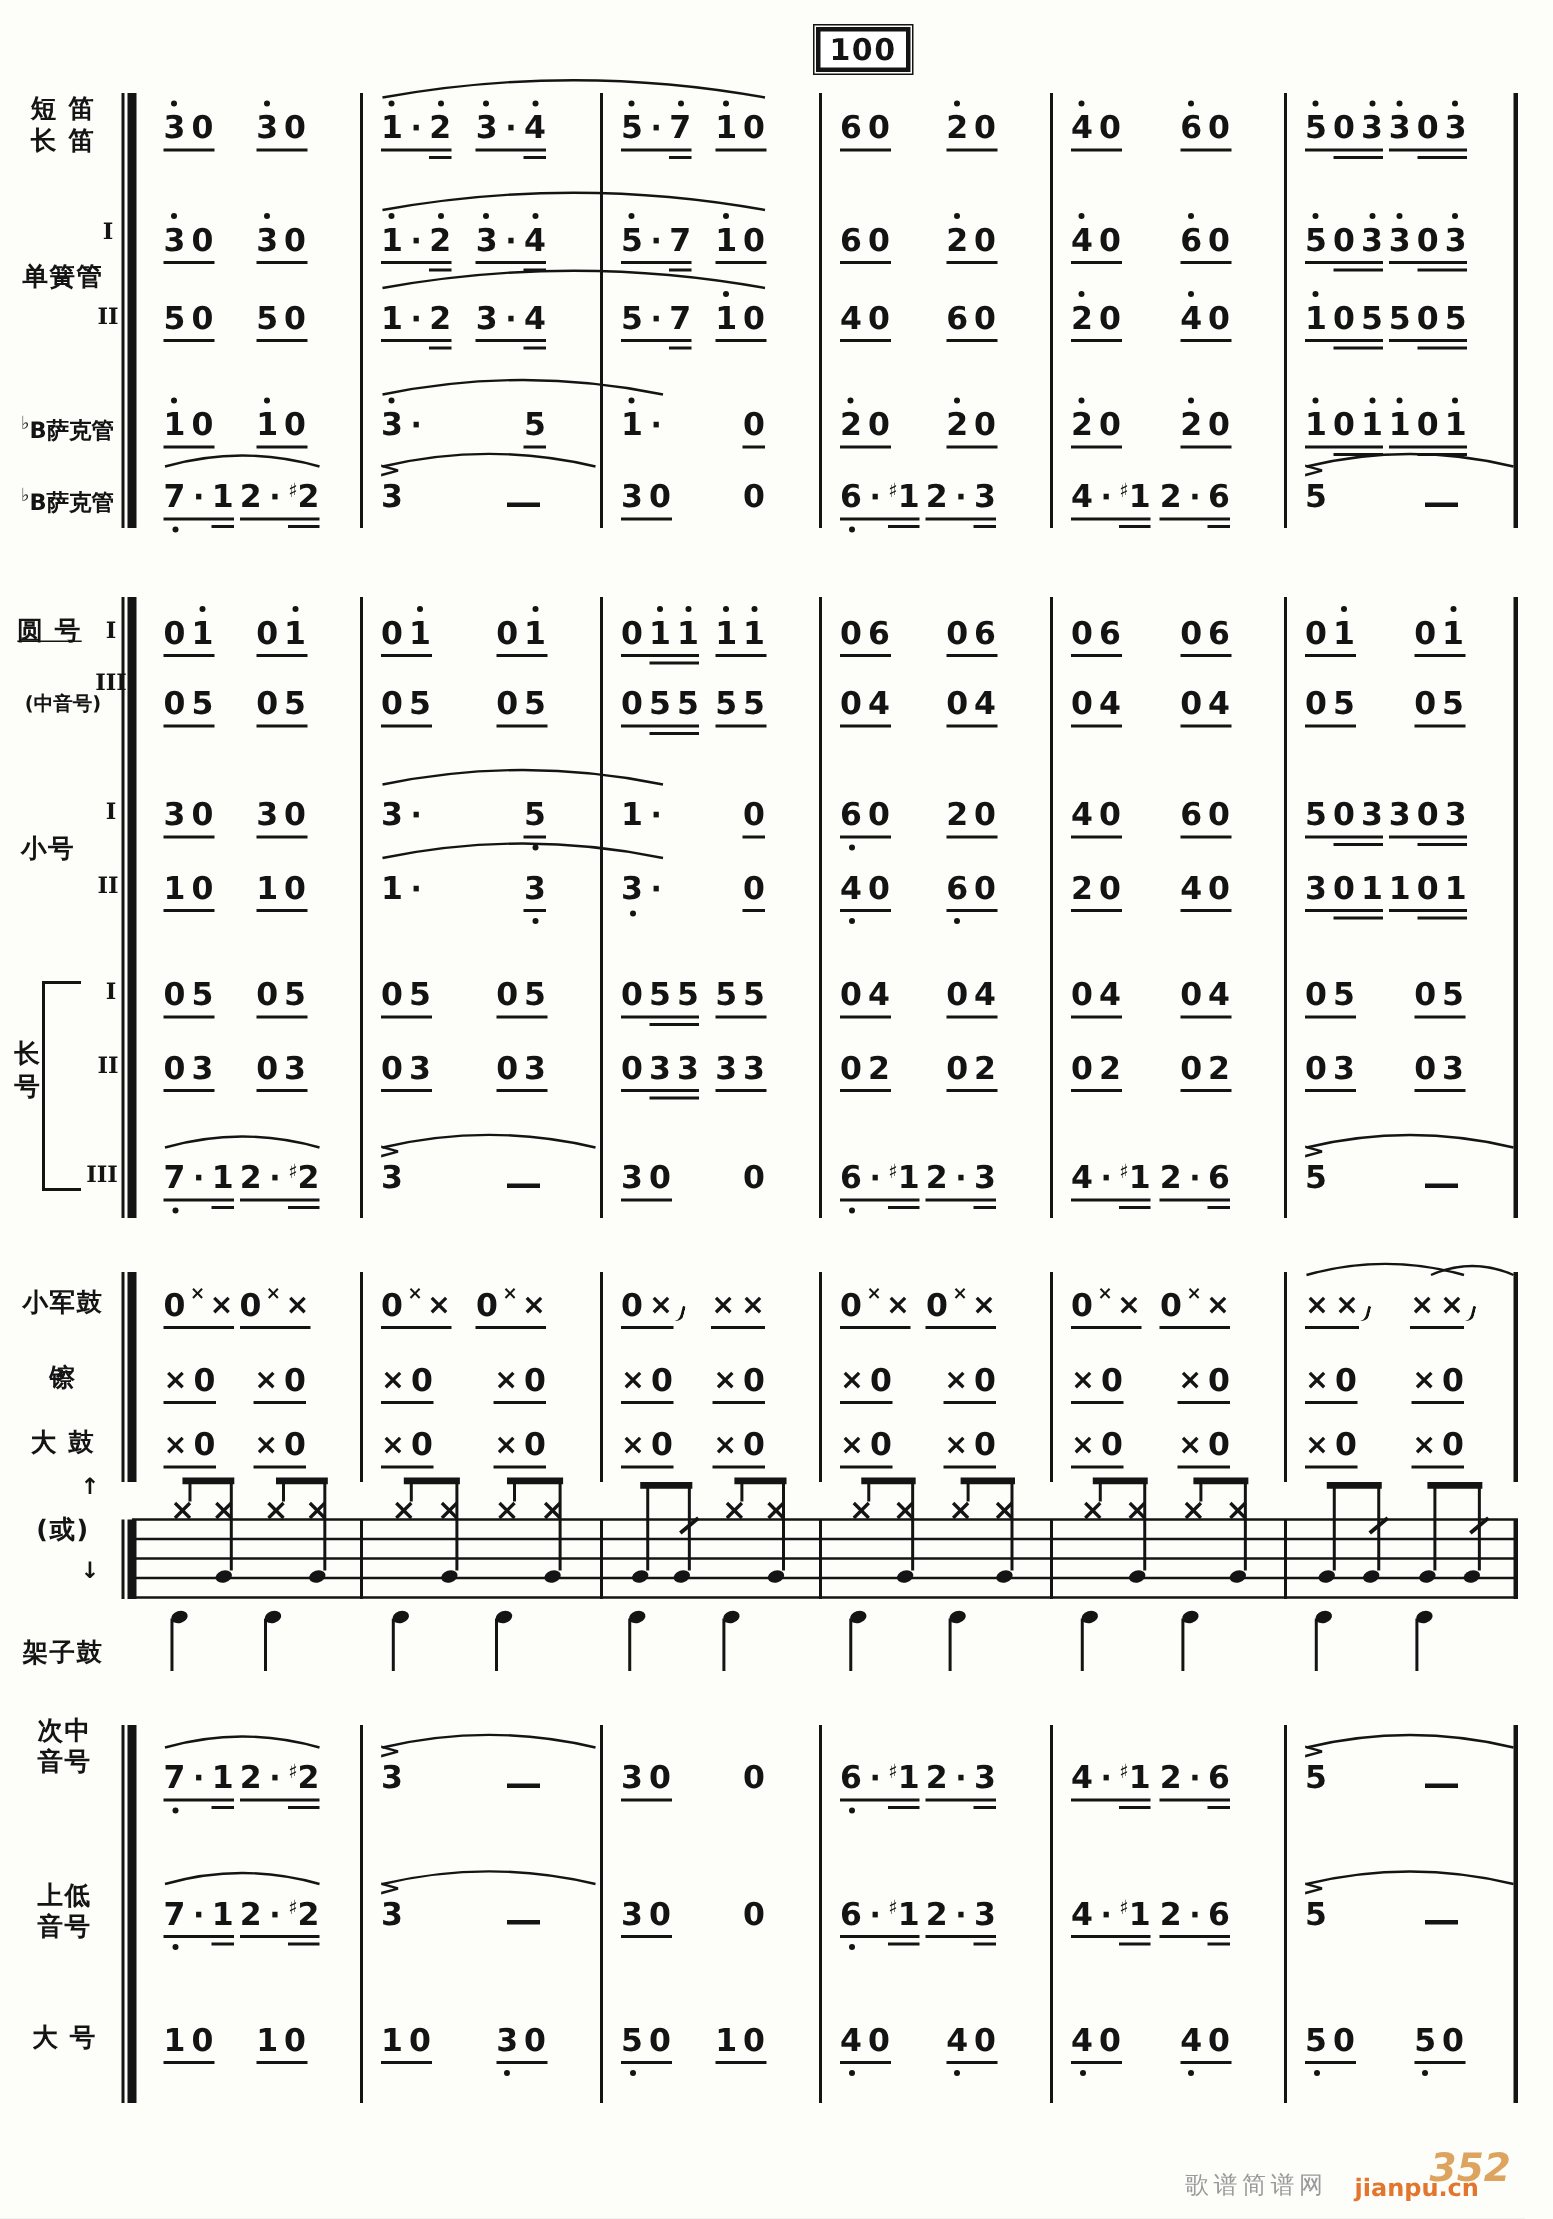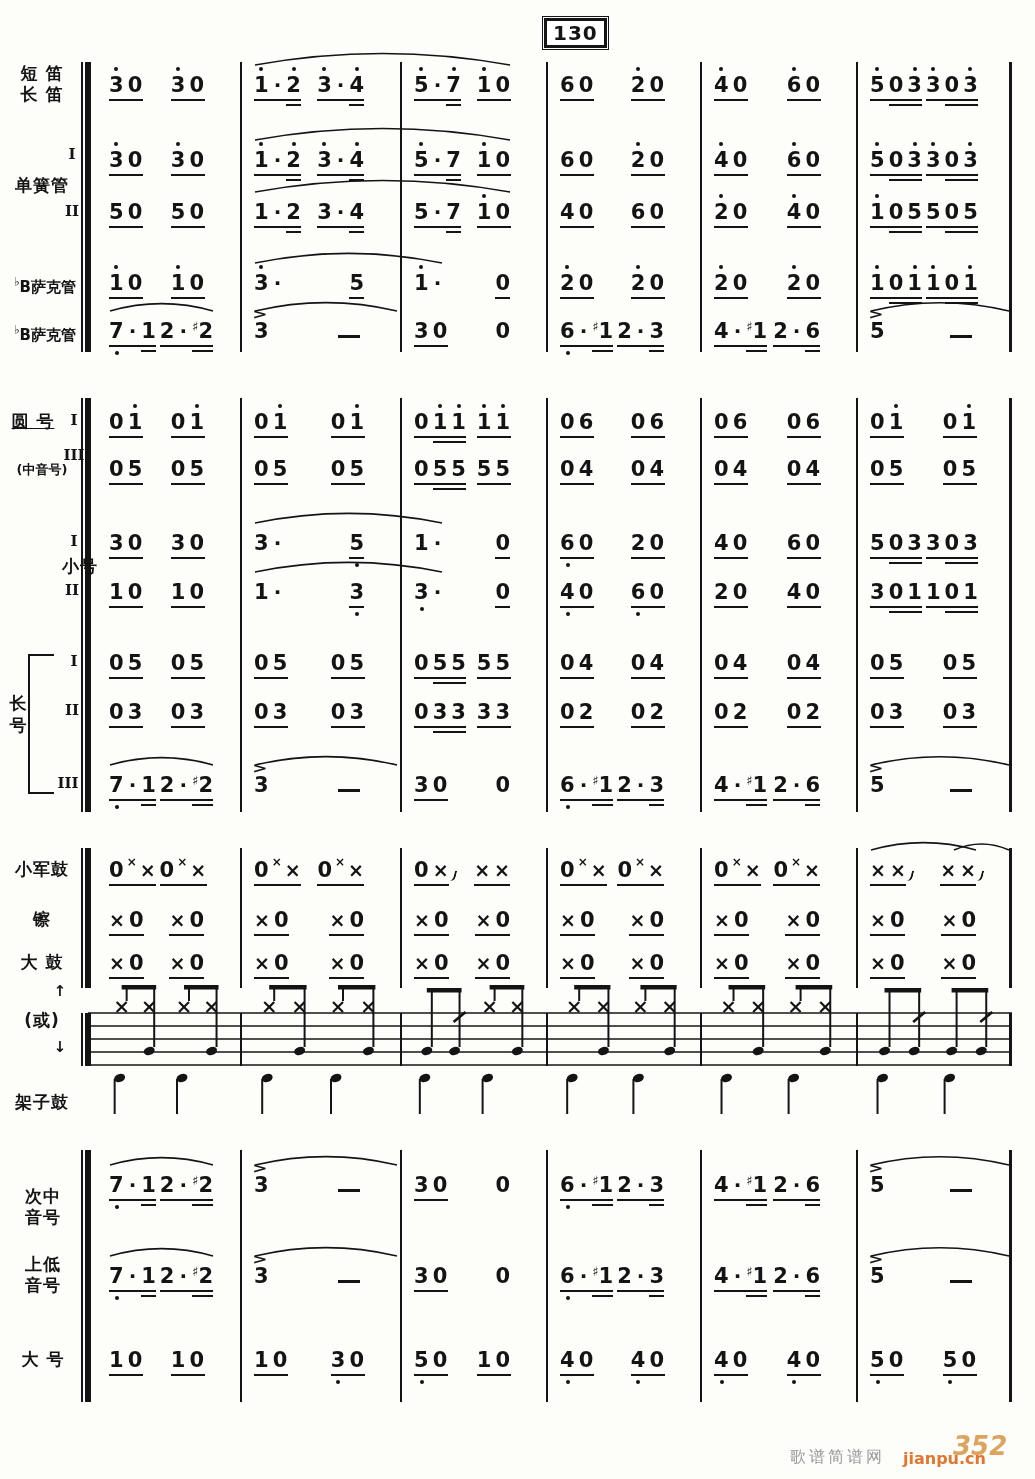--- a/index.html
+++ b/index.html
@@ -31,21 +31,21 @@
   .arrow{position:absolute;font-size:15px;font-weight:700;text-align:center;}
   .wm-cn{position:absolute;left:790px;top:1447px;font-size:16px;color:#9a9a9a;letter-spacing:3px;}
   .wm-site{position:absolute;left:903px;top:1449px;font-size:16px;font-weight:700;color:#e2762e;}
   .pagenum{position:absolute;left:953px;top:1431px;font-size:26px;font-weight:700;font-style:italic;color:#dca45e;}
   svg{position:absolute;pointer-events:none;}
 </style>
 </head>
 <body>
 
 <div class="stage" id="stage">
-  <div class="rehearsal">130</div>
+  <div class="rehearsal">100</div>
   <div id="score" style="position:absolute;left:0;top:0;width:1035px;height:1479px;">
       <div class="measure" style="left: 95px; top: 62px; width: 145px;">
         <div class="cell">
           <span class="tok">3<span class="du"></span></span>
           <span class="tok">0</span>
           <div class="ul" style="left: 2px; width: 34px; top: 37px;"></div>
         </div>
         <div class="cell">
           <span class="tok">3<span class="du"></span></span>
           <span class="tok">0</span>
@@ -1470,42 +1470,42 @@
       </div>
       <div class="label" style="left: 0px; width: 84px; top: 859px;">
         <div><span>小军鼓</span></div>
       </div>
       <div class="label" style="left: 0px; width: 84px; top: 909px;">
         <div><span>镲</span></div>
       </div>
       <div class="label" style="left: 0px; width: 84px; top: 952px;">
         <div><span>大 鼓</span></div>
       </div>
-      <div class="label" style="left: 4px; width: 78px; top: 1187px; font-family: Liberation Mono, monospace;">
+      <div class="label" style="left: 4px; width: 78px; top: 1144px;">
         <div><span>次中</span></div>
         <div><span>音号</span></div>
       </div>
       <div class="label" style="left: 4px; width: 78px; top: 1254px;">
         <div><span>上低</span></div>
         <div><span>音号</span></div>
       </div>
       <div class="label" style="left: 4px; width: 78px; top: 1349px;">
         <div><span>大 号</span></div>
       </div>
       <div class="num" style="left: 60px; top: 145px;">I</div>
       <div class="num" style="left: 60px; top: 202px;">II</div>
       <div class="num" style="left: 62px; top: 411px;">I</div>
       <div class="num" style="left: 62px; top: 446px;">III</div>
       <div class="num" style="left: 62px; top: 532px;">I</div>
       <div class="num" style="left: 60px; top: 581px;">II</div>
       <div class="num" style="left: 62px; top: 652px;">I</div>
       <div class="num" style="left: 60px; top: 701px;">II</div>
       <div class="num" style="left: 56px; top: 774px;">III</div>
       <div class="label" style="left: 0px; width: 84px; top: 175px;">单簧管</div>
-      <div class="label" style="left: 0px; width: 64px; top: 556px; margin-left: 48px;">小号</div>
+      <div class="label" style="left: 0px; width: 64px; top: 556px;">小号</div>
       <div class="vlabel" style="left: 8px; top: 692px;">
         <div>长</div>
         <div>号</div>
       </div>
       <div class="bracket" style="left: 28px; top: 654px; width: 24px; height: 136px;"></div>
       <div class="arrow" style="left: 30px; width: 60px; top: 982px;">↑</div>
       <div class="label" style="left: 6px; width: 72px; top: 1010px;">(或)</div>
       <div class="arrow" style="left: 30px; width: 60px; top: 1038px;">↓</div>
       <div class="label" style="left: 0px; width: 84px; top: 1092px;">架子鼓</div>
       <svg width="1035" height="210" viewBox="0 0 1035 210" style="left: 0px; top: 960px;">

